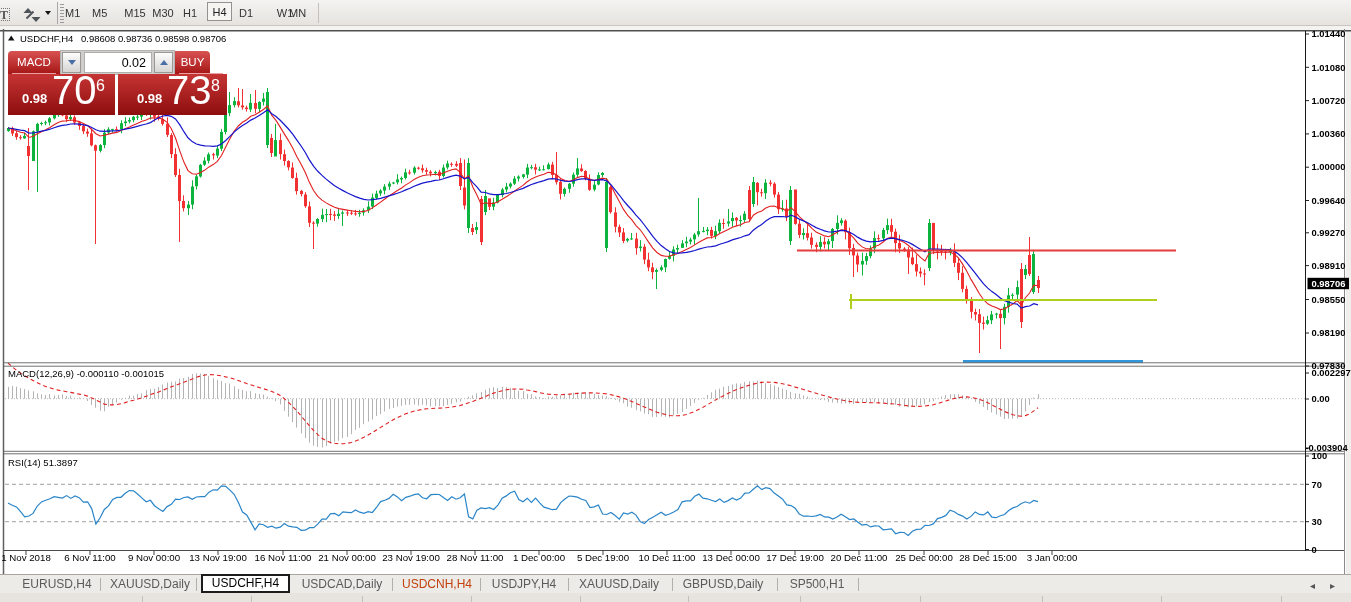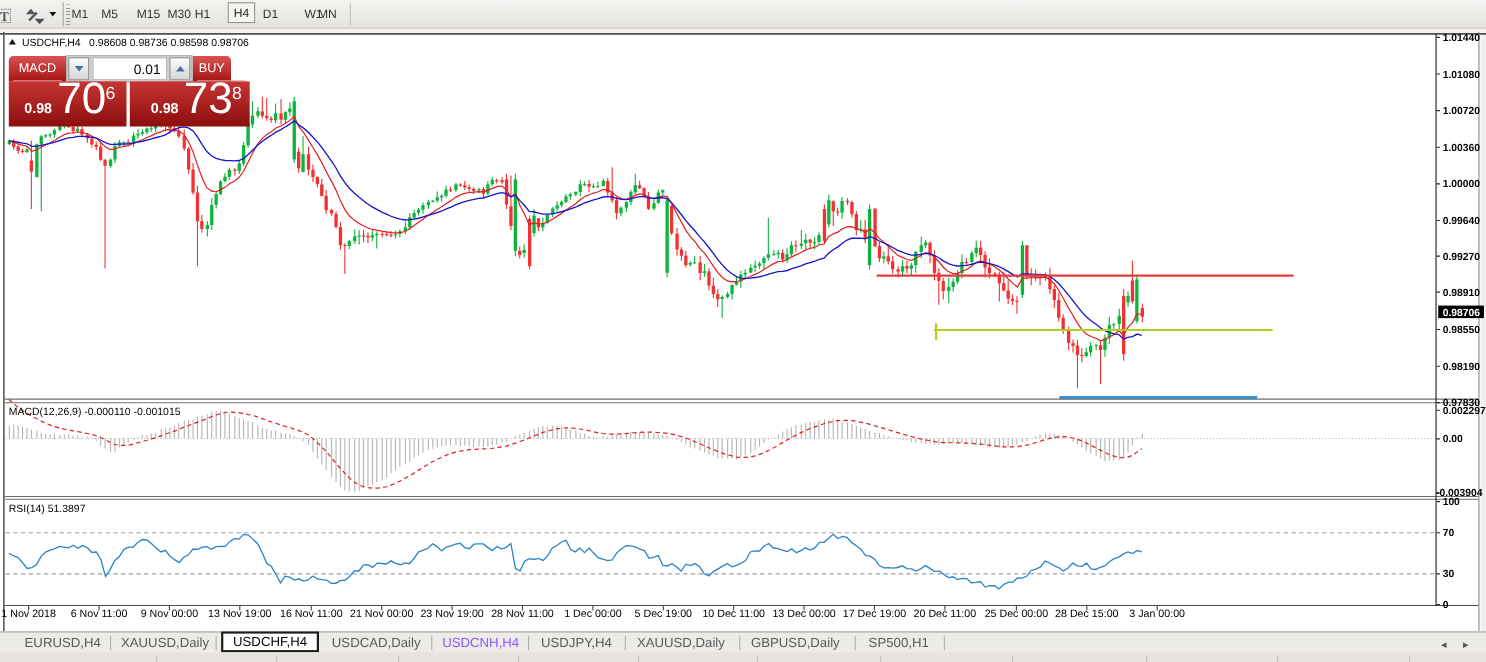--- a/index.html
+++ b/index.html
@@ -851,37 +851,37 @@
         <path d="M9.5 15 L18.5 15 L14 20 Z" fill="#4f5459"></path>
       </svg>
       <div style="position:absolute;left:45px;top:11px;width:0;height:0;border-left:3.5px solid transparent;border-right:3.5px solid transparent;border-top:4px solid #111"></div>
       <div style="position:absolute;left:57px;top:2px;width:1px;height:22px;background:#a8a5a2"></div>
       <div style="position:absolute;left:60px;top:4px;width:4px;height:19px;background-image:repeating-linear-gradient(#9a9a9a 0 1px,transparent 1px 3px)"></div>
       <div style="position:absolute;left:318px;top:3px;width:1px;height:20px;background:#c4c1bd"></div>
       <div style="position:absolute;left:65px;top:2px;width:26px;height:22px;text-align:left;line-height:22px;font-size:11px;color:#333">M1</div>
       <div style="position:absolute;left:92px;top:2px;width:26px;height:22px;line-height:22px;font-size:11px;color:#333">M5</div>
       <div style="position:absolute;left:122px;top:2px;width:26px;height:22px;text-align:center;line-height:22px;font-size:11px;color:#333">M15</div>
       <div style="position:absolute;left:150px;top:2px;width:26px;height:22px;text-align:center;line-height:22px;font-size:11px;color:#333">M30</div>
-      <div style="position:absolute;left:177px;top:2px;width:26px;height:22px;line-height:22px;font-size:11px;color:#333">H1</div>
+      <div style="position:absolute;left:177px;top:2px;width:26px;height:22px;text-align:center;line-height:22px;font-size:11px;color:#333">H1</div>
       <div style="position:absolute;left:207px;top:2px;width:25px;height:19px;background:#f6f5f2;border:1px solid #949290;text-align:center;line-height:19px;font-size:11px;color:#222">H4</div>
       <div style="position:absolute;left:233px;top:2px;width:26px;height:22px;text-align:center;line-height:22px;font-size:11px;color:#333">D1</div>
       <div style="position:absolute;left:272px;top:2px;width:26px;height:22px;text-align:center;line-height:22px;font-size:11px;color:#333">W1</div>
       <div style="position:absolute;left:289px;top:2px;width:26px;height:22px;line-height:22px;font-size:11px;color:#333">MN</div>
     </div>
     <div style="position:absolute;left:8px;top:50px;width:219px;height:65px">
       <div style="position:absolute;left:0;top:1px;width:52px;height:23px;background:linear-gradient(#d95252,#a51616);border-radius:4px 0 0 0;color:#fff;font-size:11.5px;text-align:center;line-height:23px">MACD</div>
       <div style="position:absolute;left:4px;top:23px;width:44px;height:1px;background:#e8a0a0"></div>
       <div style="position:absolute;left:167px;top:1px;width:35px;height:23px;background:linear-gradient(#d95252,#a51616);border-radius:0 4px 0 0;color:#fff;font-size:11.5px;text-align:center;line-height:23px">BUY</div>
       <div style="position:absolute;left:171px;top:23px;width:44px;height:1px;background:#e8a0a0"></div>
       <div style="position:absolute;left:52px;top:0;width:115px;height:25px;background:#cfcecd;border:1px solid #b5b3b1">
         <div style="position:absolute;left:1px;top:1px;width:19px;height:21px;background:linear-gradient(#fdfdfd,#d6d5d4);border:1px solid #9a9896"></div>
         <svg width="10" height="6" style="position:absolute;left:7px;top:9px">
           <path d="M0 0 L8 0 L4 5 Z" fill="#4a6fa5"></path>
         </svg>
-        <div style="position:absolute;left:23px;top:1px;width:68px;height:21px;background:#fff;border:1px solid #b0aeac;font-size:12.5px;color:#000;text-align:right;line-height:21px;padding-right:5px">0.01</div>
+        <div style="position:absolute;left:23px;top:1px;width:68px;height:21px;background:#fff;border:1px solid #b0aeac;font-size:12.5px;color:#000;text-align:right;line-height:21px;padding-right:5px">0.02</div>
         <div style="position:absolute;left:93px;top:1px;width:19px;height:21px;background:linear-gradient(#fdfdfd,#d6d5d4);border:1px solid #9a9896"></div>
         <svg width="10" height="6" style="position:absolute;left:99px;top:9px">
           <path d="M0 5 L8 5 L4 0 Z" fill="#4a6fa5"></path>
         </svg>
       </div>
       <div style="position:absolute;left:0;top:24px;width:107px;height:41px;background:linear-gradient(#c63434,#8d0e0e)">
         <span style="position:absolute;left:14px;top:17px;font-size:13px;font-weight:bold;color:#fff">0.98</span>
         <span style="position:absolute;left:44px;top:-6px;font-size:40px;color:#fff">70</span>
         <span style="position:absolute;left:88px;top:3px;font-size:16px;color:#fff">6</span>
       </div>
@@ -897,21 +897,21 @@
       <div style="position:absolute;left:392px;top:3px;width:1px;height:13px;background:#b3b0ac"></div>
       <div style="position:absolute;left:480px;top:3px;width:1px;height:13px;background:#b3b0ac"></div>
       <div style="position:absolute;left:568px;top:3px;width:1px;height:13px;background:#b3b0ac"></div>
       <div style="position:absolute;left:672px;top:3px;width:1px;height:13px;background:#b3b0ac"></div>
       <div style="position:absolute;left:777px;top:3px;width:1px;height:13px;background:#b3b0ac"></div>
       <div style="position:absolute;left:858px;top:3px;width:1px;height:13px;background:#b3b0ac"></div>
       <div style="position:absolute;left:-23px;top:0;width:160px;height:19px;text-align:center;font-size:12px;color:#5a5a5a;line-height:19px">EURUSD,H4</div>
       <div style="position:absolute;left:70px;top:0;width:160px;height:19px;text-align:center;font-size:12px;color:#5a5a5a;line-height:19px">XAUUSD,Daily</div>
       <div style="position:absolute;left:201px;top:-1px;width:89px;height:19px;background:#fff;border:2px solid #1c1c1c;text-align:center;font-size:12px;color:#000;line-height:15px">USDCHF,H4</div>
       <div style="position:absolute;left:262px;top:0;width:160px;height:19px;text-align:center;font-size:12px;color:#5a5a5a;line-height:19px">USDCAD,Daily</div>
-      <div style="position:absolute;left:357px;top:0;width:160px;height:19px;text-align:center;font-size:12px;color:#8b5cf6;line-height:19px">USDCNH,H4</div>
+      <div style="position:absolute;left:357px;top:0;width:160px;height:19px;text-align:center;font-size:12px;color:#c2410c;line-height:19px">USDCNH,H4</div>
       <div style="position:absolute;left:444px;top:0;width:160px;height:19px;text-align:center;font-size:12px;color:#5a5a5a;line-height:19px">USDJPY,H4</div>
       <div style="position:absolute;left:539px;top:0;width:160px;height:19px;text-align:center;font-size:12px;color:#5a5a5a;line-height:19px">XAUUSD,Daily</div>
       <div style="position:absolute;left:643px;top:0;width:160px;height:19px;text-align:center;font-size:12px;color:#5a5a5a;line-height:19px">GBPUSD,Daily</div>
       <div style="position:absolute;left:737px;top:0;width:160px;height:19px;text-align:center;font-size:12px;color:#5a5a5a;line-height:19px">SP500,H1</div>
       <div style="position:absolute;left:1310px;top:5px;font-size:10px;color:#555">◂</div>
       <div style="position:absolute;left:1330px;top:5px;font-size:10px;color:#555">▸</div>
     </div>
     <div style="position:absolute;left:0;top:593px;width:1351px;height:9px;background:#e7e4e0">
       <div style="position:absolute;left:142px;top:3px;width:1px;height:6px;background:#c2bfbb"></div>
       <div style="position:absolute;left:251px;top:3px;width:1px;height:6px;background:#c2bfbb"></div>

